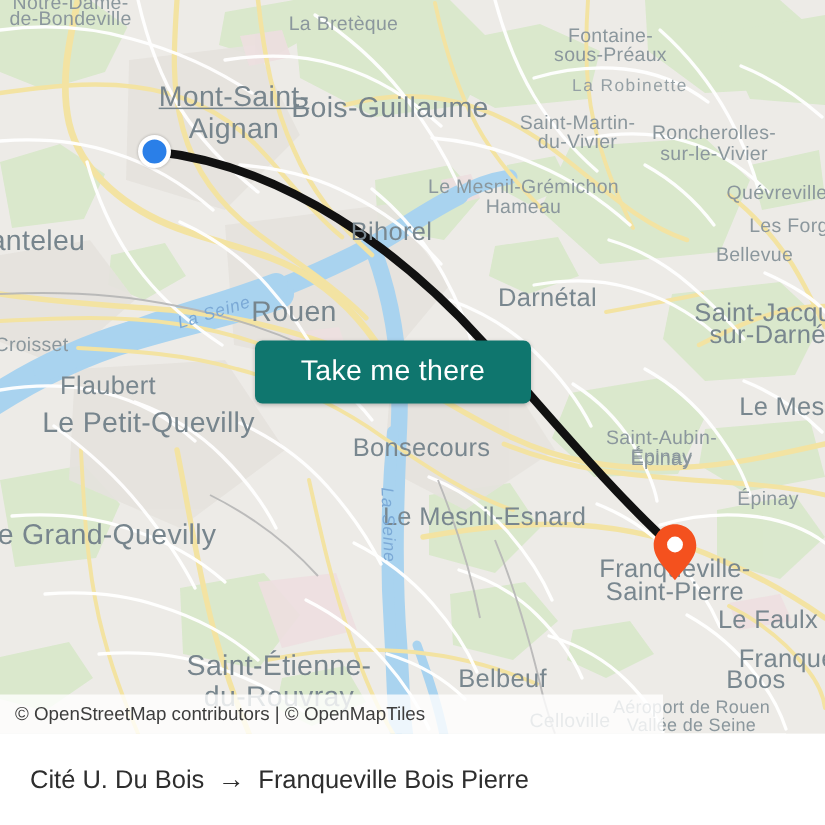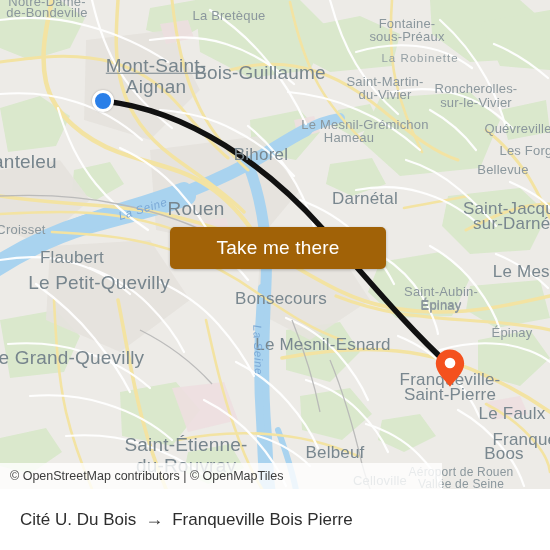--- a/index.html
+++ b/index.html
@@ -98,23 +98,23 @@
     top: 348px;
     width: 32px;
     height: 40px;
   }
 
   
   #take-me-there {
     position: absolute;
     left: 170px;
     top: 227px;
-    width: 216px;
+    width: 184px;
     height: 42px;
-    background: #a16207;
+    background: #0f766e;
     border: none;
     border-radius: 5px;
     color: #ffffff;
     font-size: 19px;
     font-family: "Liberation Sans", sans-serif;
     cursor: pointer;
     box-shadow: 0 1px 3px rgba(0,0,0,0.25);
     letter-spacing: 0.2px;
     text-align: center;
   }
@@ -346,21 +346,21 @@
         <div class="maplabel town" style="left: 407px; top: 24px;">Fontaine-</div>
         <div class="maplabel town" style="left: 407px; top: 37px;">sous-Préaux</div>
         <div class="maplabel hamlet" style="left: 420px; top: 58px;">La Robinette</div>
         <div class="maplabel big" style="left: 156px; top: 66px; text-decoration: underline;">Mont-Saint-</div>
         <div class="maplabel big" style="left: 156px; top: 87px;">Aignan</div>
         <div class="maplabel big" style="left: 260px; top: 73px;">Bois-Guillaume</div>
         <div class="maplabel town" style="left: 385px; top: 82px;">Saint-Martin-</div>
         <div class="maplabel town" style="left: 385px; top: 95px;">du-Vivier</div>
         <div class="maplabel town" style="left: 476px; top: 89px;">Roncherolles-</div>
         <div class="maplabel town" style="left: 476px; top: 103px;">sur-le-Vivier</div>
-        <div class="maplabel town" style="left: 349px; top: 125px; margin-left: 16px;">Le Mesnil-Grémichon</div>
+        <div class="maplabel town" style="left: 349px; top: 125px;">Le Mesnil-Grémichon</div>
         <div class="maplabel town" style="left: 349px; top: 138px;">Hameau</div>
         <div class="maplabel town" style="left: 518px; top: 129px;">Quévreville</div>
         <div class="maplabel town" style="left: 533px; top: 151px;">Les Forges</div>
         <div class="maplabel city" style="left: 261px; top: 155px;">Bihorel</div>
         <div class="maplabel big" style="left: 18px; top: 162px;">Canteleu</div>
         <div class="maplabel town" style="left: 503px; top: 170px;">Bellevue</div>
         <div class="maplabel city" style="left: 365px; top: 199px;">Darnétal</div>
         <div class="maplabel big" style="left: 196px; top: 209px;">Rouen</div>
         <div class="maplabel water" style="left: 143px; top: 209px; transform: translate(-50%, -50%) rotate(-17deg);">La Seine</div>
         <div class="maplabel city" style="left: 521px; top: 209px;">Saint-Jacques-</div>

